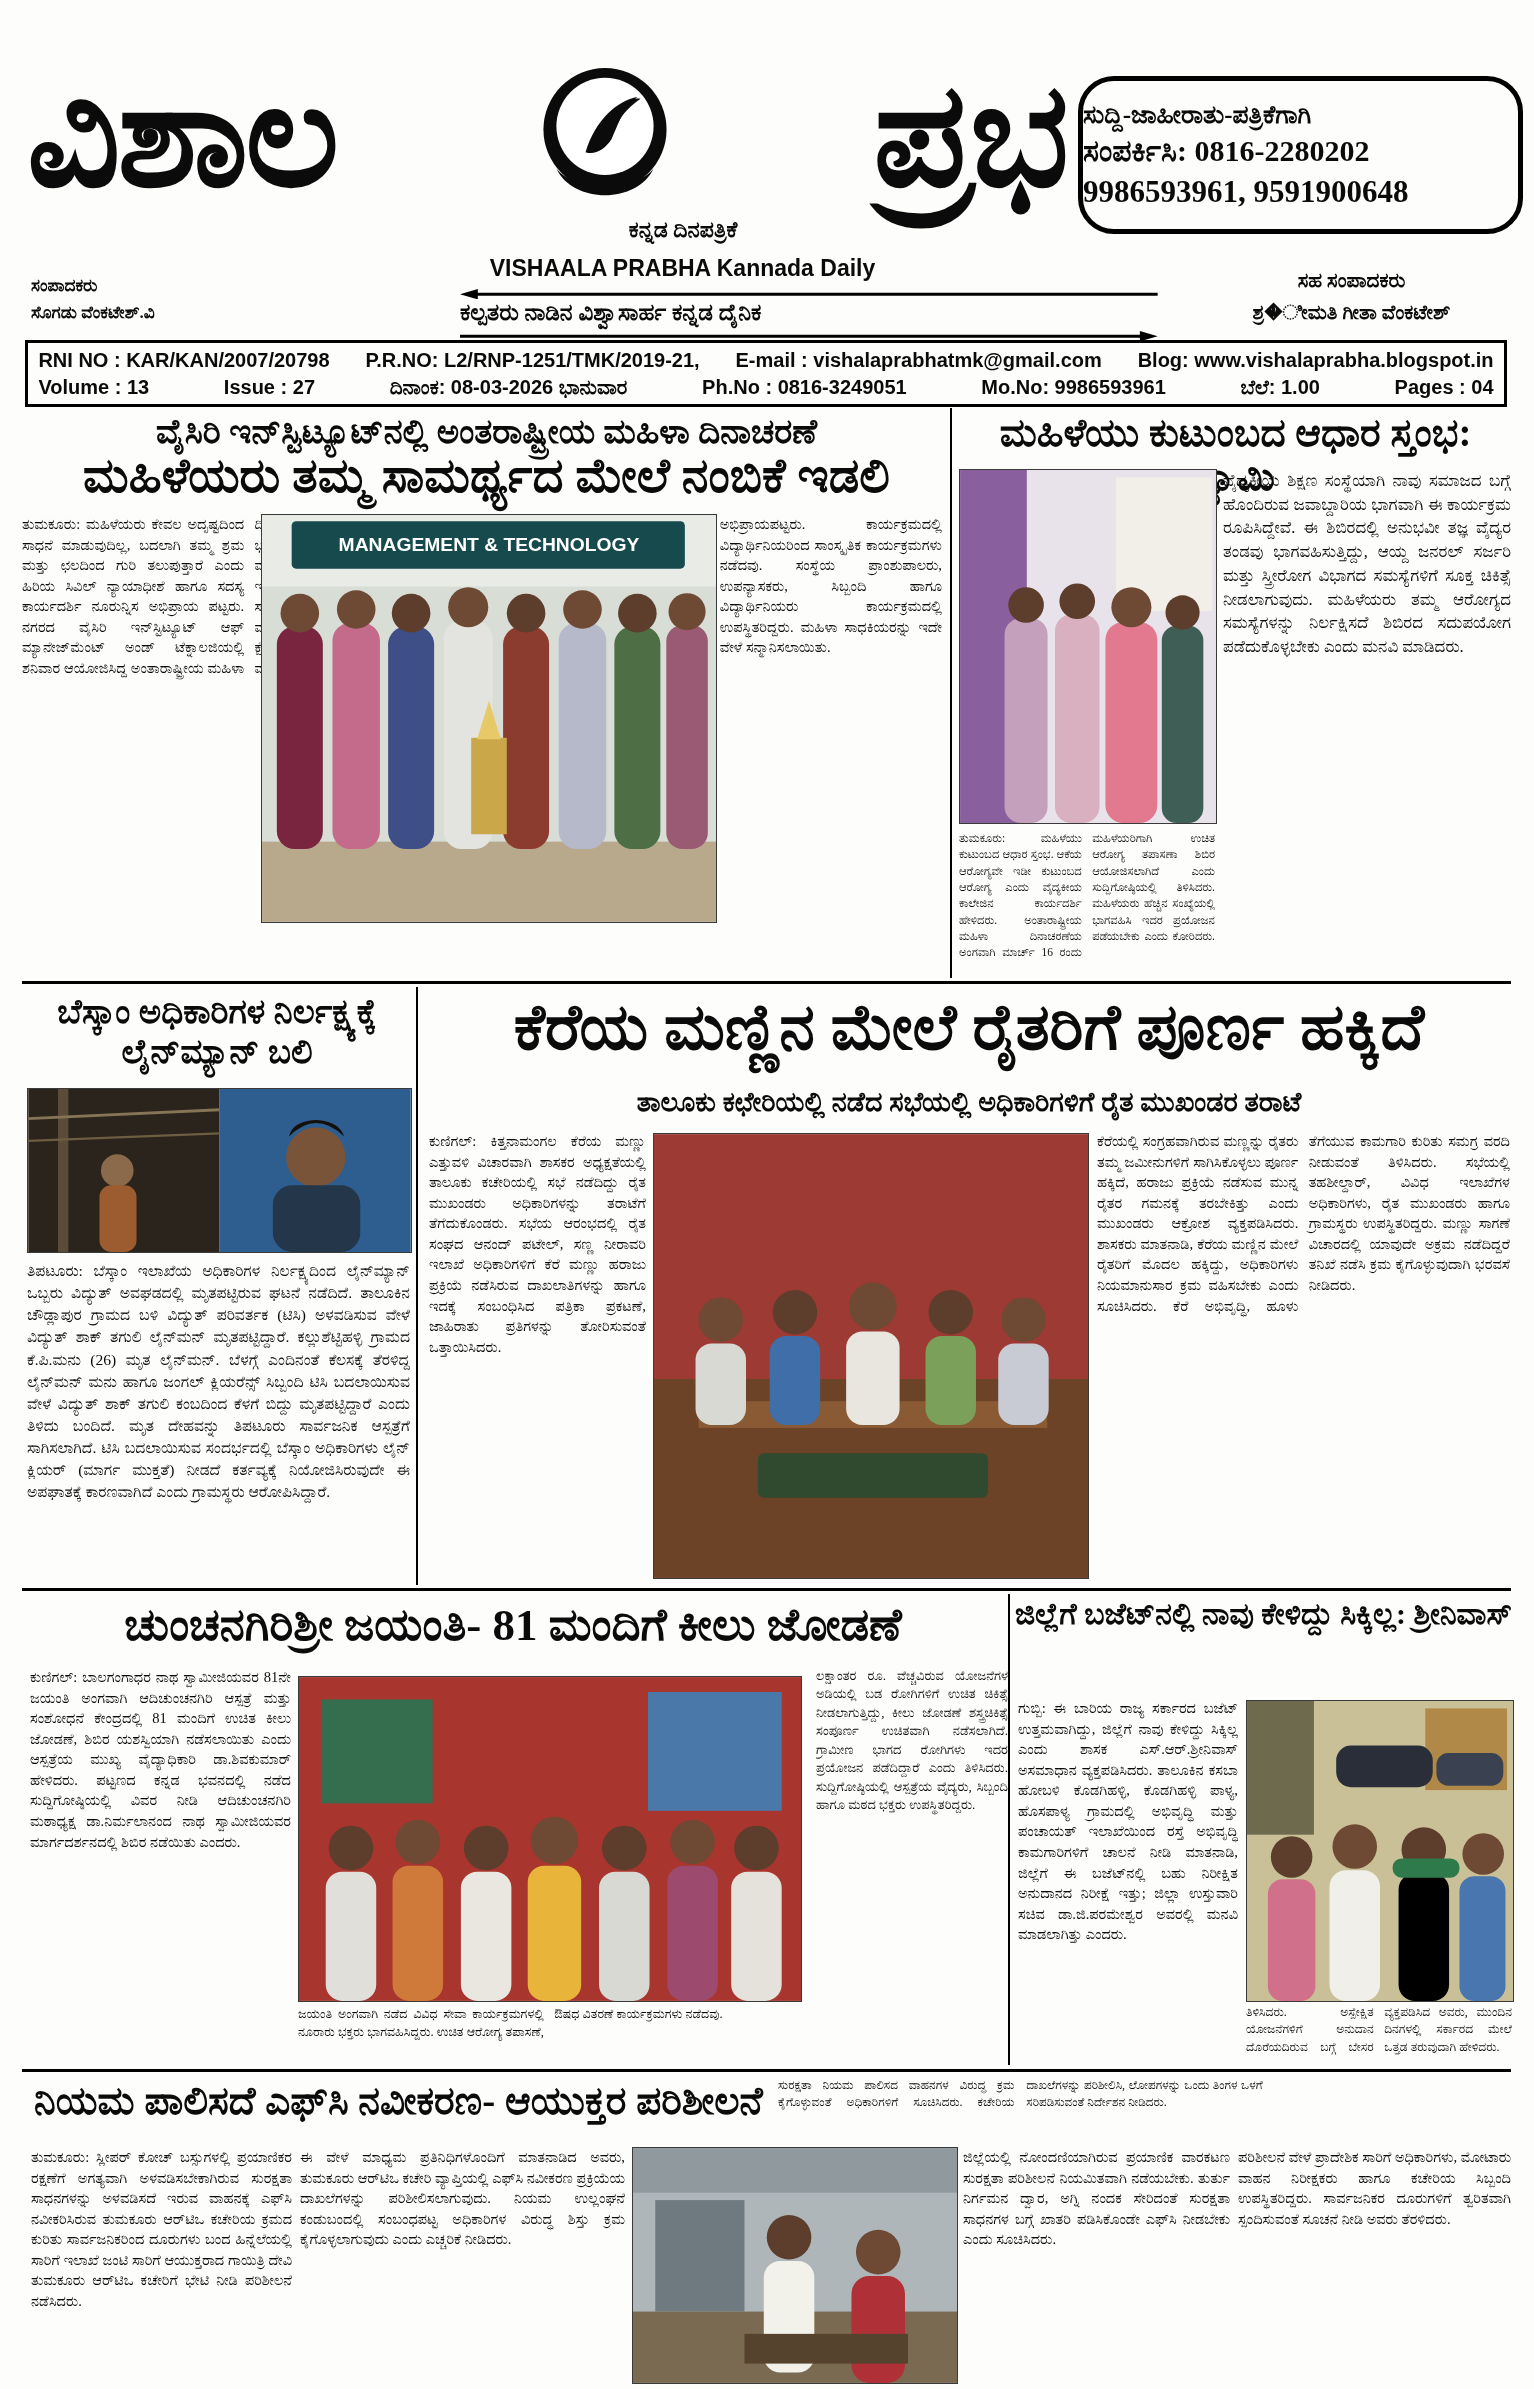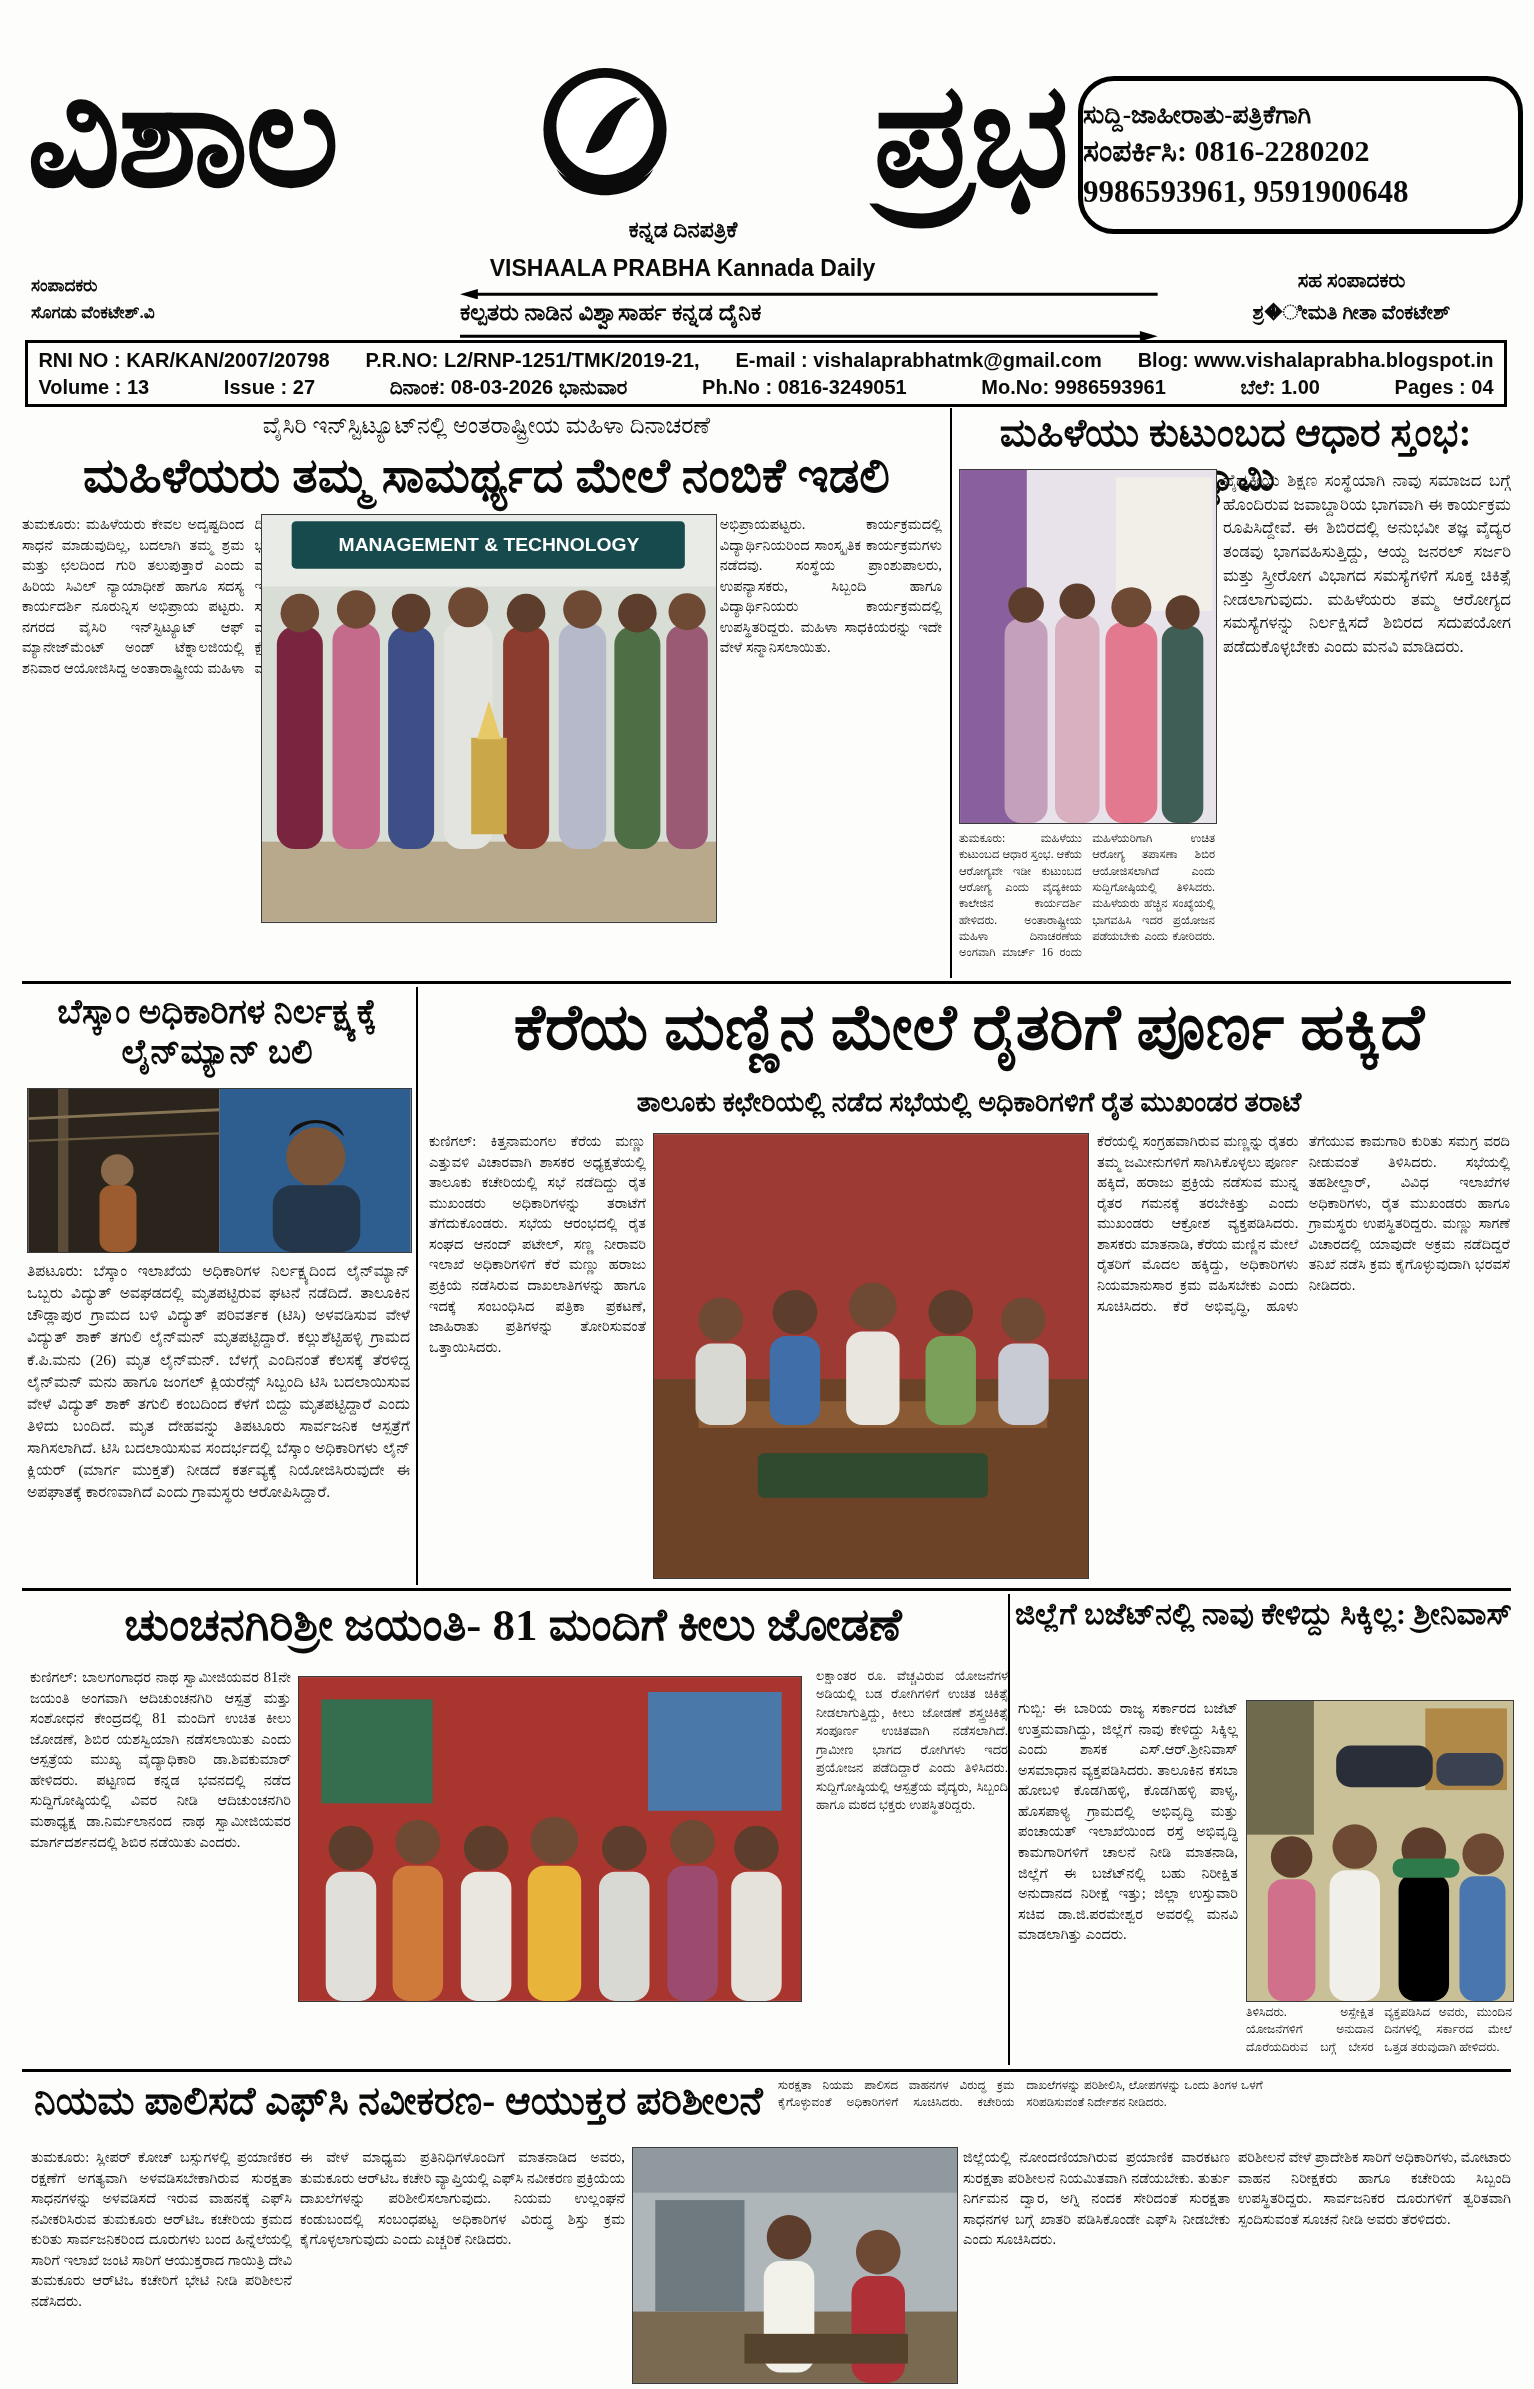--- a/index.html
+++ b/index.html
@@ -27,21 +27,21 @@
   .arrow-bot{left:460px;top:330px;width:698px;height:10.4px;}
   
   .infobar{left:25px;top:340px;width:1482px;height:67px;border:3.7px solid #000;box-sizing:border-box;
            display:flex;flex-direction:column;justify-content:space-evenly;padding:1.5px 10.4px;
            font-family:"Liberation Sans","DejaVu Sans",sans-serif;}
   .inforow{display:flex;justify-content:space-between;font-size:20px;font-weight:bold;white-space:nowrap;}
   
   .vrule{background:#000;width:2.2px;}
   .hrule{background:#000;height:3px;}
   
-  .kicker{font-size:23px;font-weight:400;}
+  .kicker{font-size:34px;font-weight:700;}
   .head-xl{font-size:48px;font-weight:bold;line-height:1.05;}
   .head-l{font-size:39px;font-weight:bold;line-height:1.12;}
   .head-xxl{font-size:64px;font-weight:bold;line-height:1.0;}
   .subhead{font-size:27px;font-weight:600;}
   
   .bodytxt{font-size:14.5px;line-height:1.42;text-align:justify;overflow:hidden;}
   .bodytxt.big{font-size:16.7px;}
   .cols2{column-count:2;column-gap:10.4px;}
   .cols3{column-count:3;column-gap:12px;}
   .cols4{column-count:4;column-gap:10.4px;}
@@ -254,20 +254,23 @@
           <rect x="308" y="254" width="72" height="182" rx="22" fill="#e8b43a"></rect>
         <circle cx="438" cy="230" r="30" fill="#5d3d2c"></circle>
           <rect x="404" y="262" width="68" height="174" rx="22" fill="#d9d9d4"></rect>
         <circle cx="530" cy="222" r="30" fill="#6e4a34"></circle>
           <rect x="496" y="254" width="68" height="182" rx="22" fill="#9c4a6e"></rect>
         <circle cx="616" cy="230" r="30" fill="#5d3d2c"></circle>
           <rect x="582" y="262" width="68" height="174" rx="22" fill="#e5e2db"></rect>
       </g>
     </svg>
   </div>
+  <div class="abs bodytxt cols2" style="left:298px;top:2006px;width:502px;height:55px;font-size:12.6px;">
+    <span>ಜಯಂತಿ ಅಂಗವಾಗಿ ನಡೆದ ವಿವಿಧ ಸೇವಾ ಕಾರ್ಯಕ್ರಮಗಳಲ್ಲಿ ನೂರಾರು ಭಕ್ತರು ಭಾಗವಹಿಸಿದ್ದರು. ಉಚಿತ ಆರೋಗ್ಯ ತಪಾಸಣೆ, ಔಷಧ ವಿತರಣೆ ಕಾರ್ಯಕ್ರಮಗಳು ನಡೆದವು.</span>
+  </div>
   <div class="abs bodytxt" style="left:808px;top:1667px;width:192px;height:392px;font-size:13px;margin-left:8px;">
     <span>ಲಕ್ಷಾಂತರ ರೂ. ವೆಚ್ಚವಿರುವ ಯೋಜನೆಗಳ ಅಡಿಯಲ್ಲಿ ಬಡ ರೋಗಿಗಳಿಗೆ ಉಚಿತ ಚಿಕಿತ್ಸೆ ನೀಡಲಾಗುತ್ತಿದ್ದು, ಕೀಲು ಜೋಡಣೆ ಶಸ್ತ್ರಚಿಕಿತ್ಸೆ ಸಂಪೂರ್ಣ ಉಚಿತವಾಗಿ ನಡೆಸಲಾಗಿದೆ. ಗ್ರಾಮೀಣ ಭಾಗದ ರೋಗಿಗಳು ಇದರ ಪ್ರಯೋಜನ ಪಡೆದಿದ್ದಾರೆ ಎಂದು ತಿಳಿಸಿದರು. ಸುದ್ದಿಗೋಷ್ಠಿಯಲ್ಲಿ ಆಸ್ಪತ್ರೆಯ ವೈದ್ಯರು, ಸಿಬ್ಬಂದಿ ಹಾಗೂ ಮಠದ ಭಕ್ತರು ಉಪಸ್ಥಿತರಿದ್ದರು.</span>
   </div>
   <div class="abs vrule" style="left:1008px;top:1594px;height:471px;"></div>
 
   <div class="abs ctr" style="left:1014px;top:1597px;width:499px;font-size:30px;font-weight:bold;line-height:1.15;">ಜಿಲ್ಲೆಗೆ ಬಜೆಟ್‌ನಲ್ಲಿ ನಾವು ಕೇಳಿದ್ದು ಸಿಕ್ಕಿಲ್ಲ: ಶ್ರೀನಿವಾಸ್</div>
   <div class="abs bodytxt" style="left:1018px;top:1698px;width:220px;height:368px;">
     <span class="indent">ಗುಬ್ಬಿ: ಈ ಬಾರಿಯ ರಾಜ್ಯ ಸರ್ಕಾರದ ಬಜೆಟ್ ಉತ್ತಮವಾಗಿದ್ದು, ಜಿಲ್ಲೆಗೆ ನಾವು ಕೇಳಿದ್ದು ಸಿಕ್ಕಿಲ್ಲ ಎಂದು ಶಾಸಕ ಎಸ್.ಆರ್.ಶ್ರೀನಿವಾಸ್ ಅಸಮಾಧಾನ ವ್ಯಕ್ತಪಡಿಸಿದರು. ತಾಲೂಕಿನ ಕಸಬಾ ಹೋಬಳಿ ಕೊಡಗಿಹಳ್ಳಿ, ಕೊಡಗಿಹಳ್ಳಿ ಪಾಳ್ಯ, ಹೊಸಪಾಳ್ಯ ಗ್ರಾಮದಲ್ಲಿ ಅಭಿವೃದ್ಧಿ ಮತ್ತು ಪಂಚಾಯತ್ ಇಲಾಖೆಯಿಂದ ರಸ್ತೆ ಅಭಿವೃದ್ಧಿ ಕಾಮಗಾರಿಗಳಿಗೆ ಚಾಲನೆ ನೀಡಿ ಮಾತನಾಡಿ, ಜಿಲ್ಲೆಗೆ ಈ ಬಜೆಟ್‌ನಲ್ಲಿ ಬಹು ನಿರೀಕ್ಷಿತ ಅನುದಾನದ ನಿರೀಕ್ಷೆ ಇತ್ತು; ಜಿಲ್ಲಾ ಉಸ್ತುವಾರಿ ಸಚಿವ ಡಾ.ಜಿ.ಪರಮೇಶ್ವರ ಅವರಲ್ಲಿ ಮನವಿ ಮಾಡಲಾಗಿತ್ತು ಎಂದರು.</span>
   </div>
   <div class="abs photo" style="left:1246px;top:1700px;width:266px;height:300px;">

